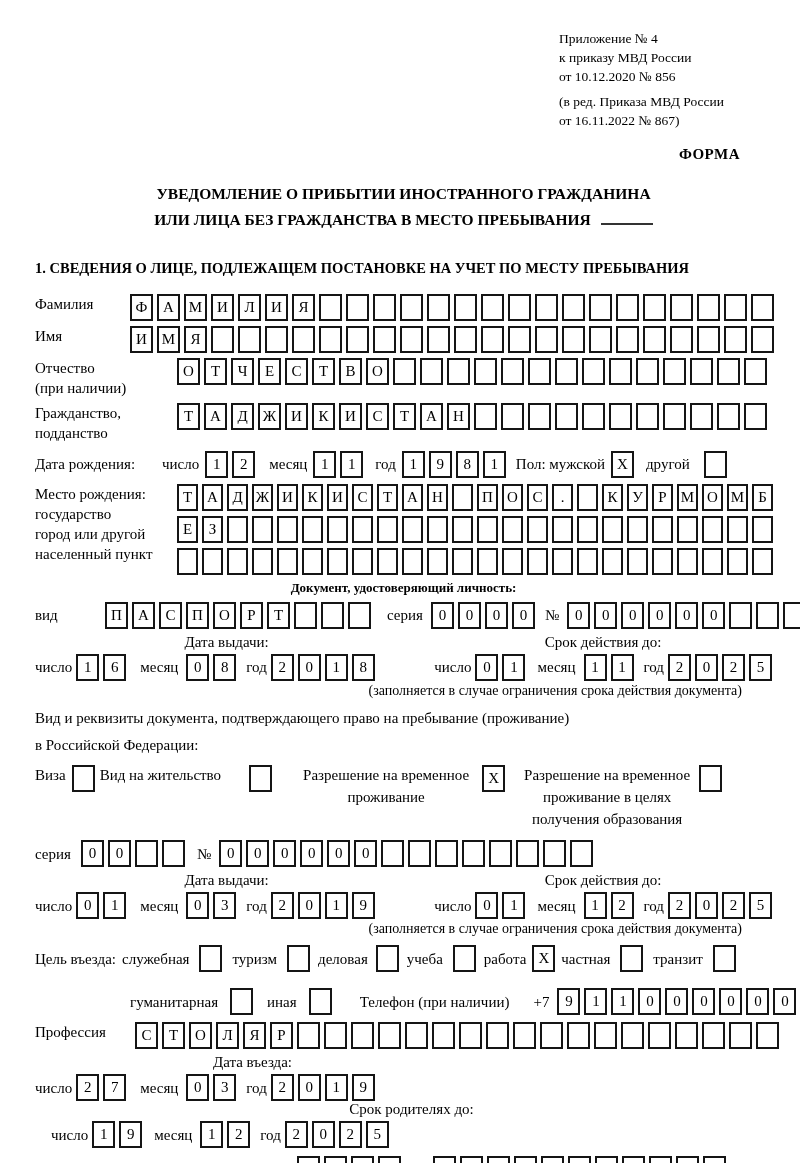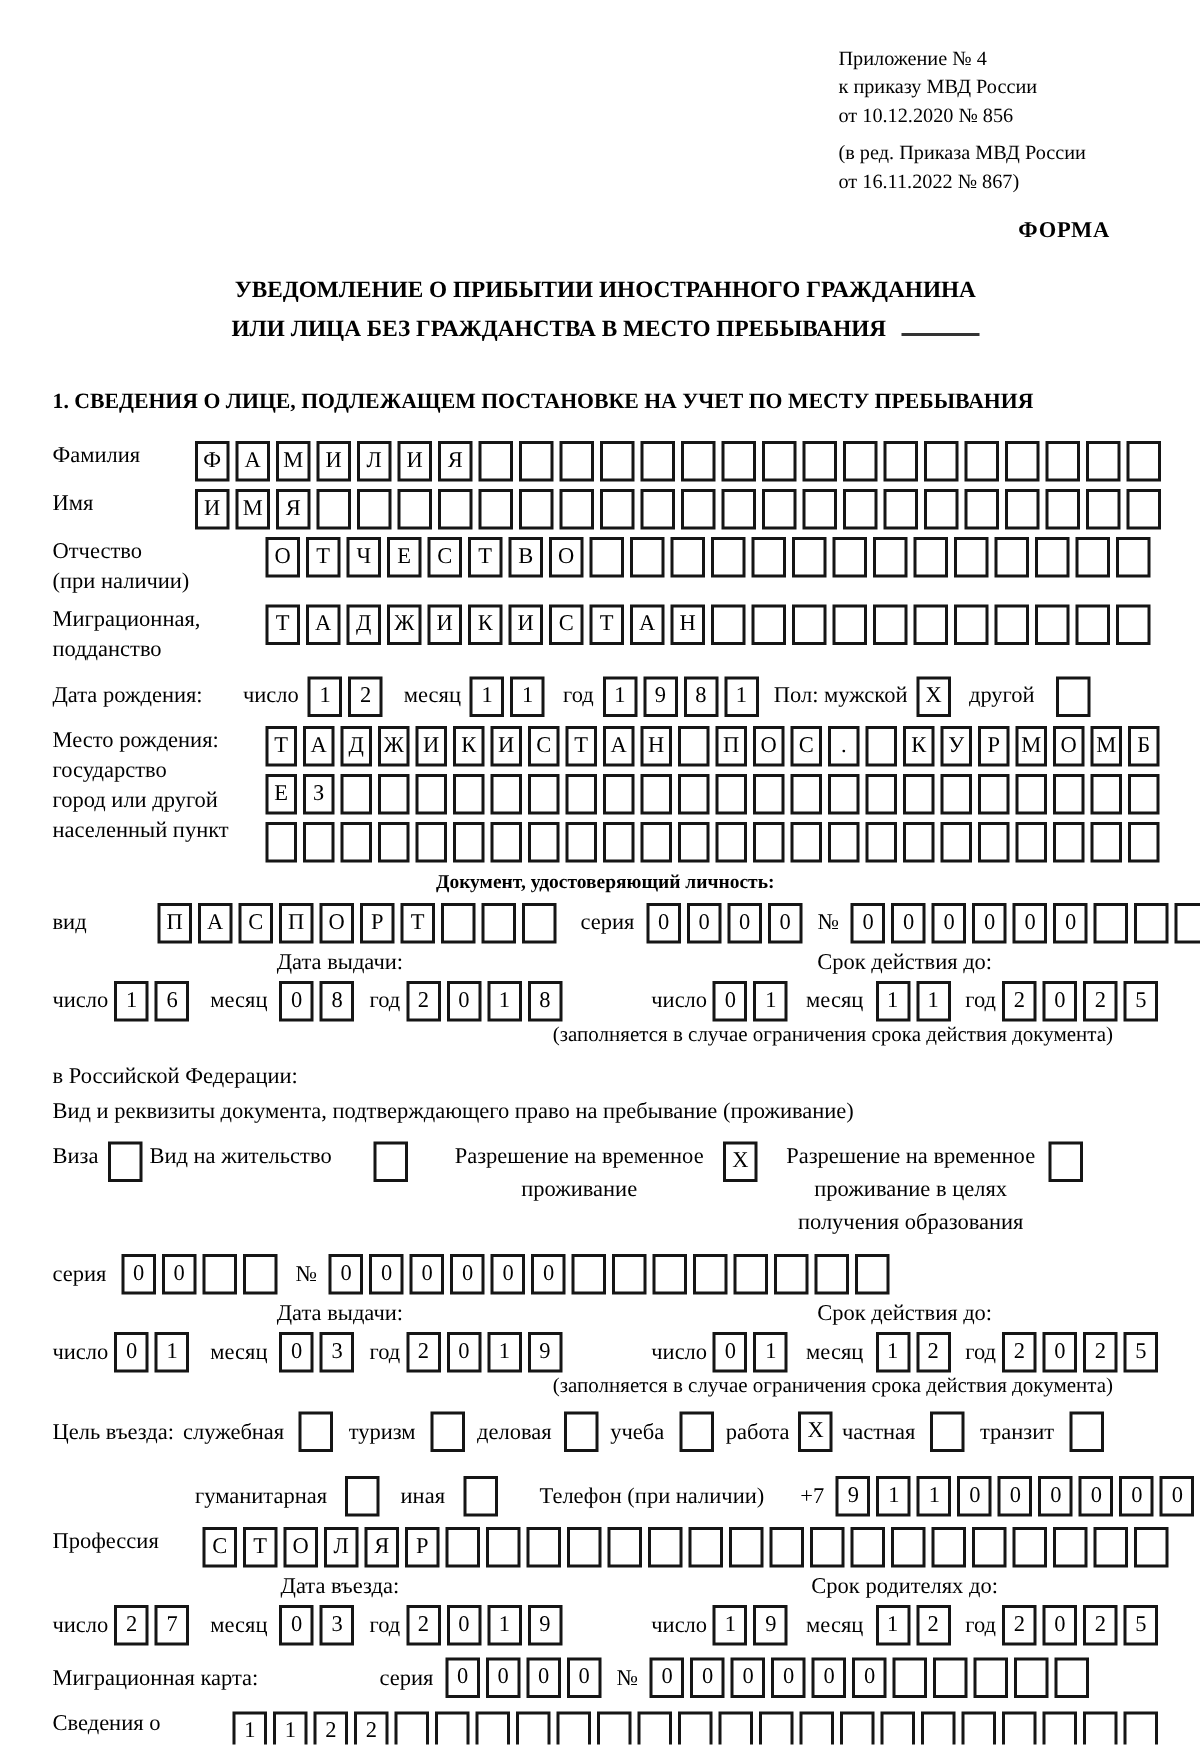--- a/index.html
+++ b/index.html
@@ -168,21 +168,21 @@
           <span class="cell"></span>
           <span class="cell"></span>
           <span class="cell"></span>
           <span class="cell"></span>
           <span class="cell"></span>
         </span>
     </div>
 
     <div class="frow">
       <span class="lbl w142">
-        <span>Миграционная,</span><br>
+        <span>Гражданство,</span><br>
         <span>подданство</span>
       </span>
       <span class="boxes">
           <span class="cell">Т</span>
           <span class="cell">А</span>
           <span class="cell">Д</span>
           <span class="cell">Ж</span>
           <span class="cell">И</span>
           <span class="cell">К</span>
           <span class="cell">И</span>
@@ -398,22 +398,22 @@
               <span class="cell">2</span>
               <span class="cell">0</span>
               <span class="cell">2</span>
               <span class="cell">5</span>
             </span>
         </div>
       </div>
     </div>
     <div class="note">(заполняется в случае ограничения срока действия документа)</div>
 
+    <div class="plain">Вид и реквизиты документа, подтверждающего право на пребывание (проживание)</div>
     <div class="plain" style="margin-top:4px;">в Российской Федерации:</div>
-    <div class="plain">Вид и реквизиты документа, подтверждающего право на пребывание (проживание)</div>
 
     <div class="frow" style="margin-top:8px; margin-bottom:10px;">
       <span class="opt">
         <span class="olabel">Виза</span>
         <span class="cell"></span>
       </span>
       <span class="opt" style="margin-left:5px;">
         <span class="olabel">Вид на жительство</span>
         <span class="cell" style="margin-left:22px;"></span>
       </span>
@@ -563,21 +563,21 @@
           <span class="cell"></span>
           <span class="cell"></span>
           <span class="cell"></span>
           <span class="cell"></span>
           <span class="cell"></span>
           <span class="cell"></span>
           <span class="cell"></span>
         </span>
     </div>
 
-    <div class="two-col" style="margin-top:4px;">
+    <div class="two-col" style="margin-top:4px;flex-direction:column;">
       <div class="col-a">
         <div class="col-head">Дата въезда:</div>
         <div class="frow" style="align-items:center; margin-bottom:0;">
           <span class="lbl">число</span>
           <span class="boxes" style="margin-left:4px;">
               <span class="cell">2</span>
               <span class="cell">7</span>
             </span>
           <span class="lbl" style="margin-left:14px;">месяц</span>
           <span class="boxes" style="margin-left:8px;">

